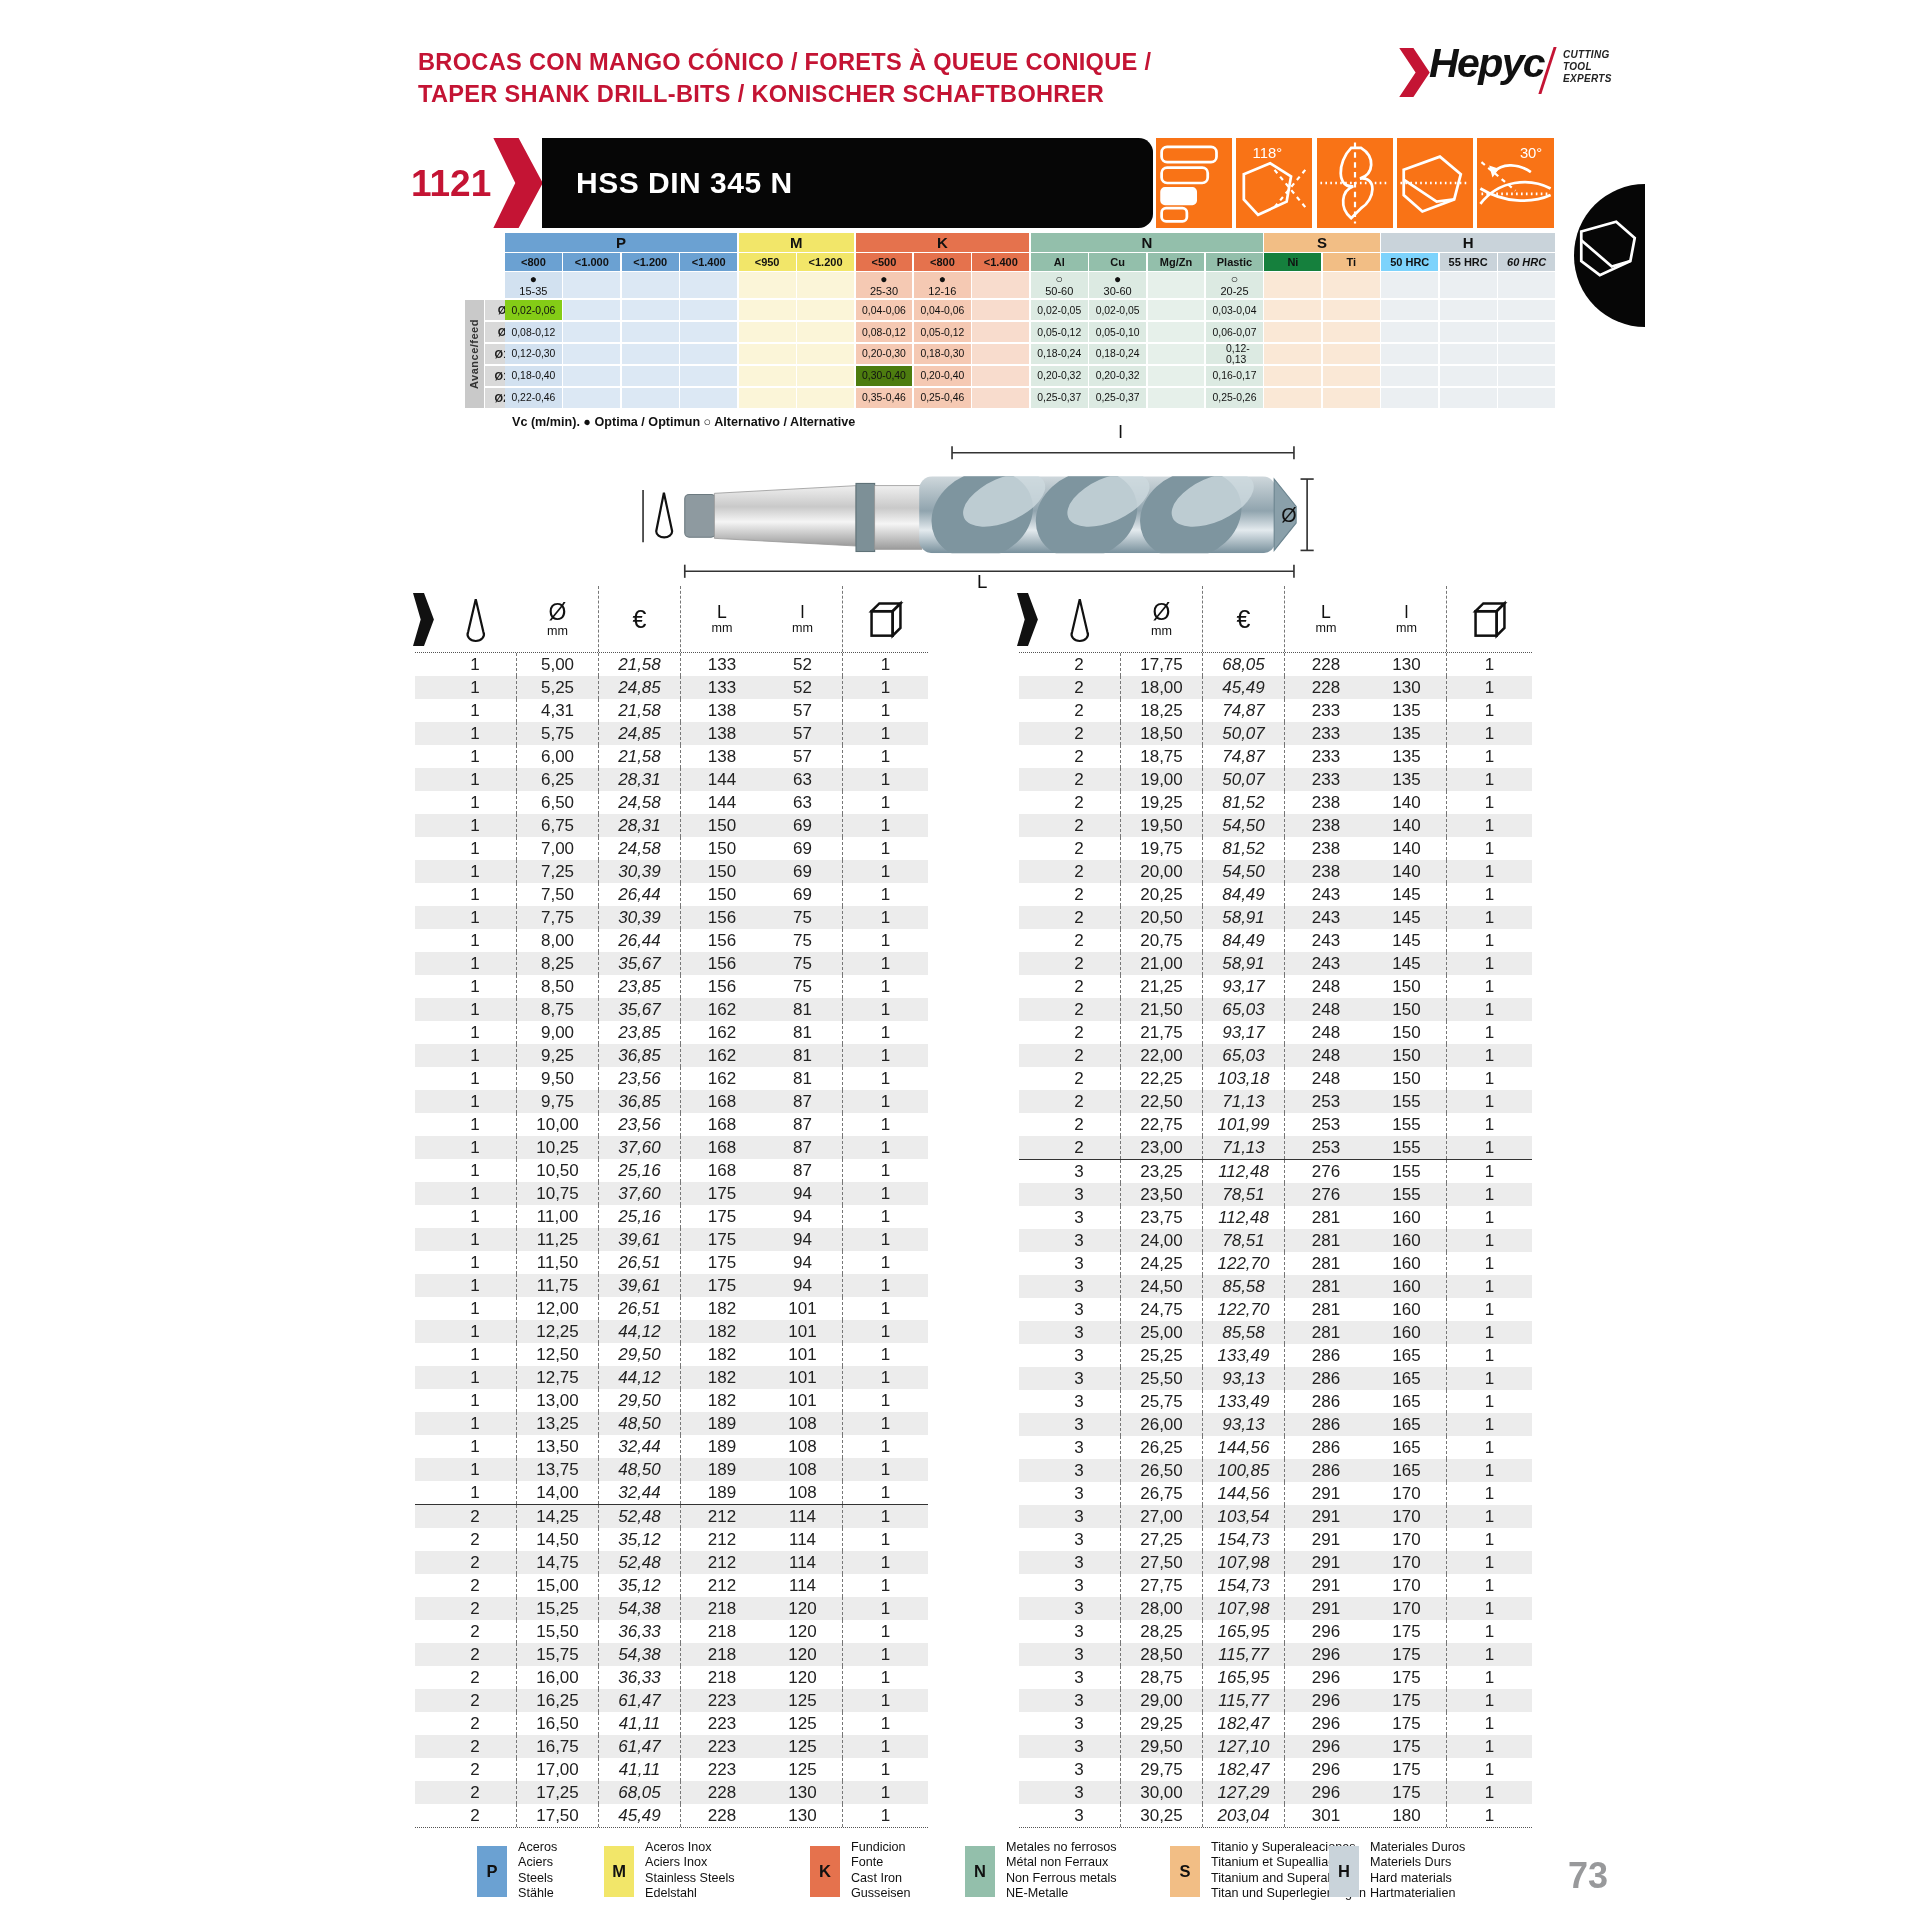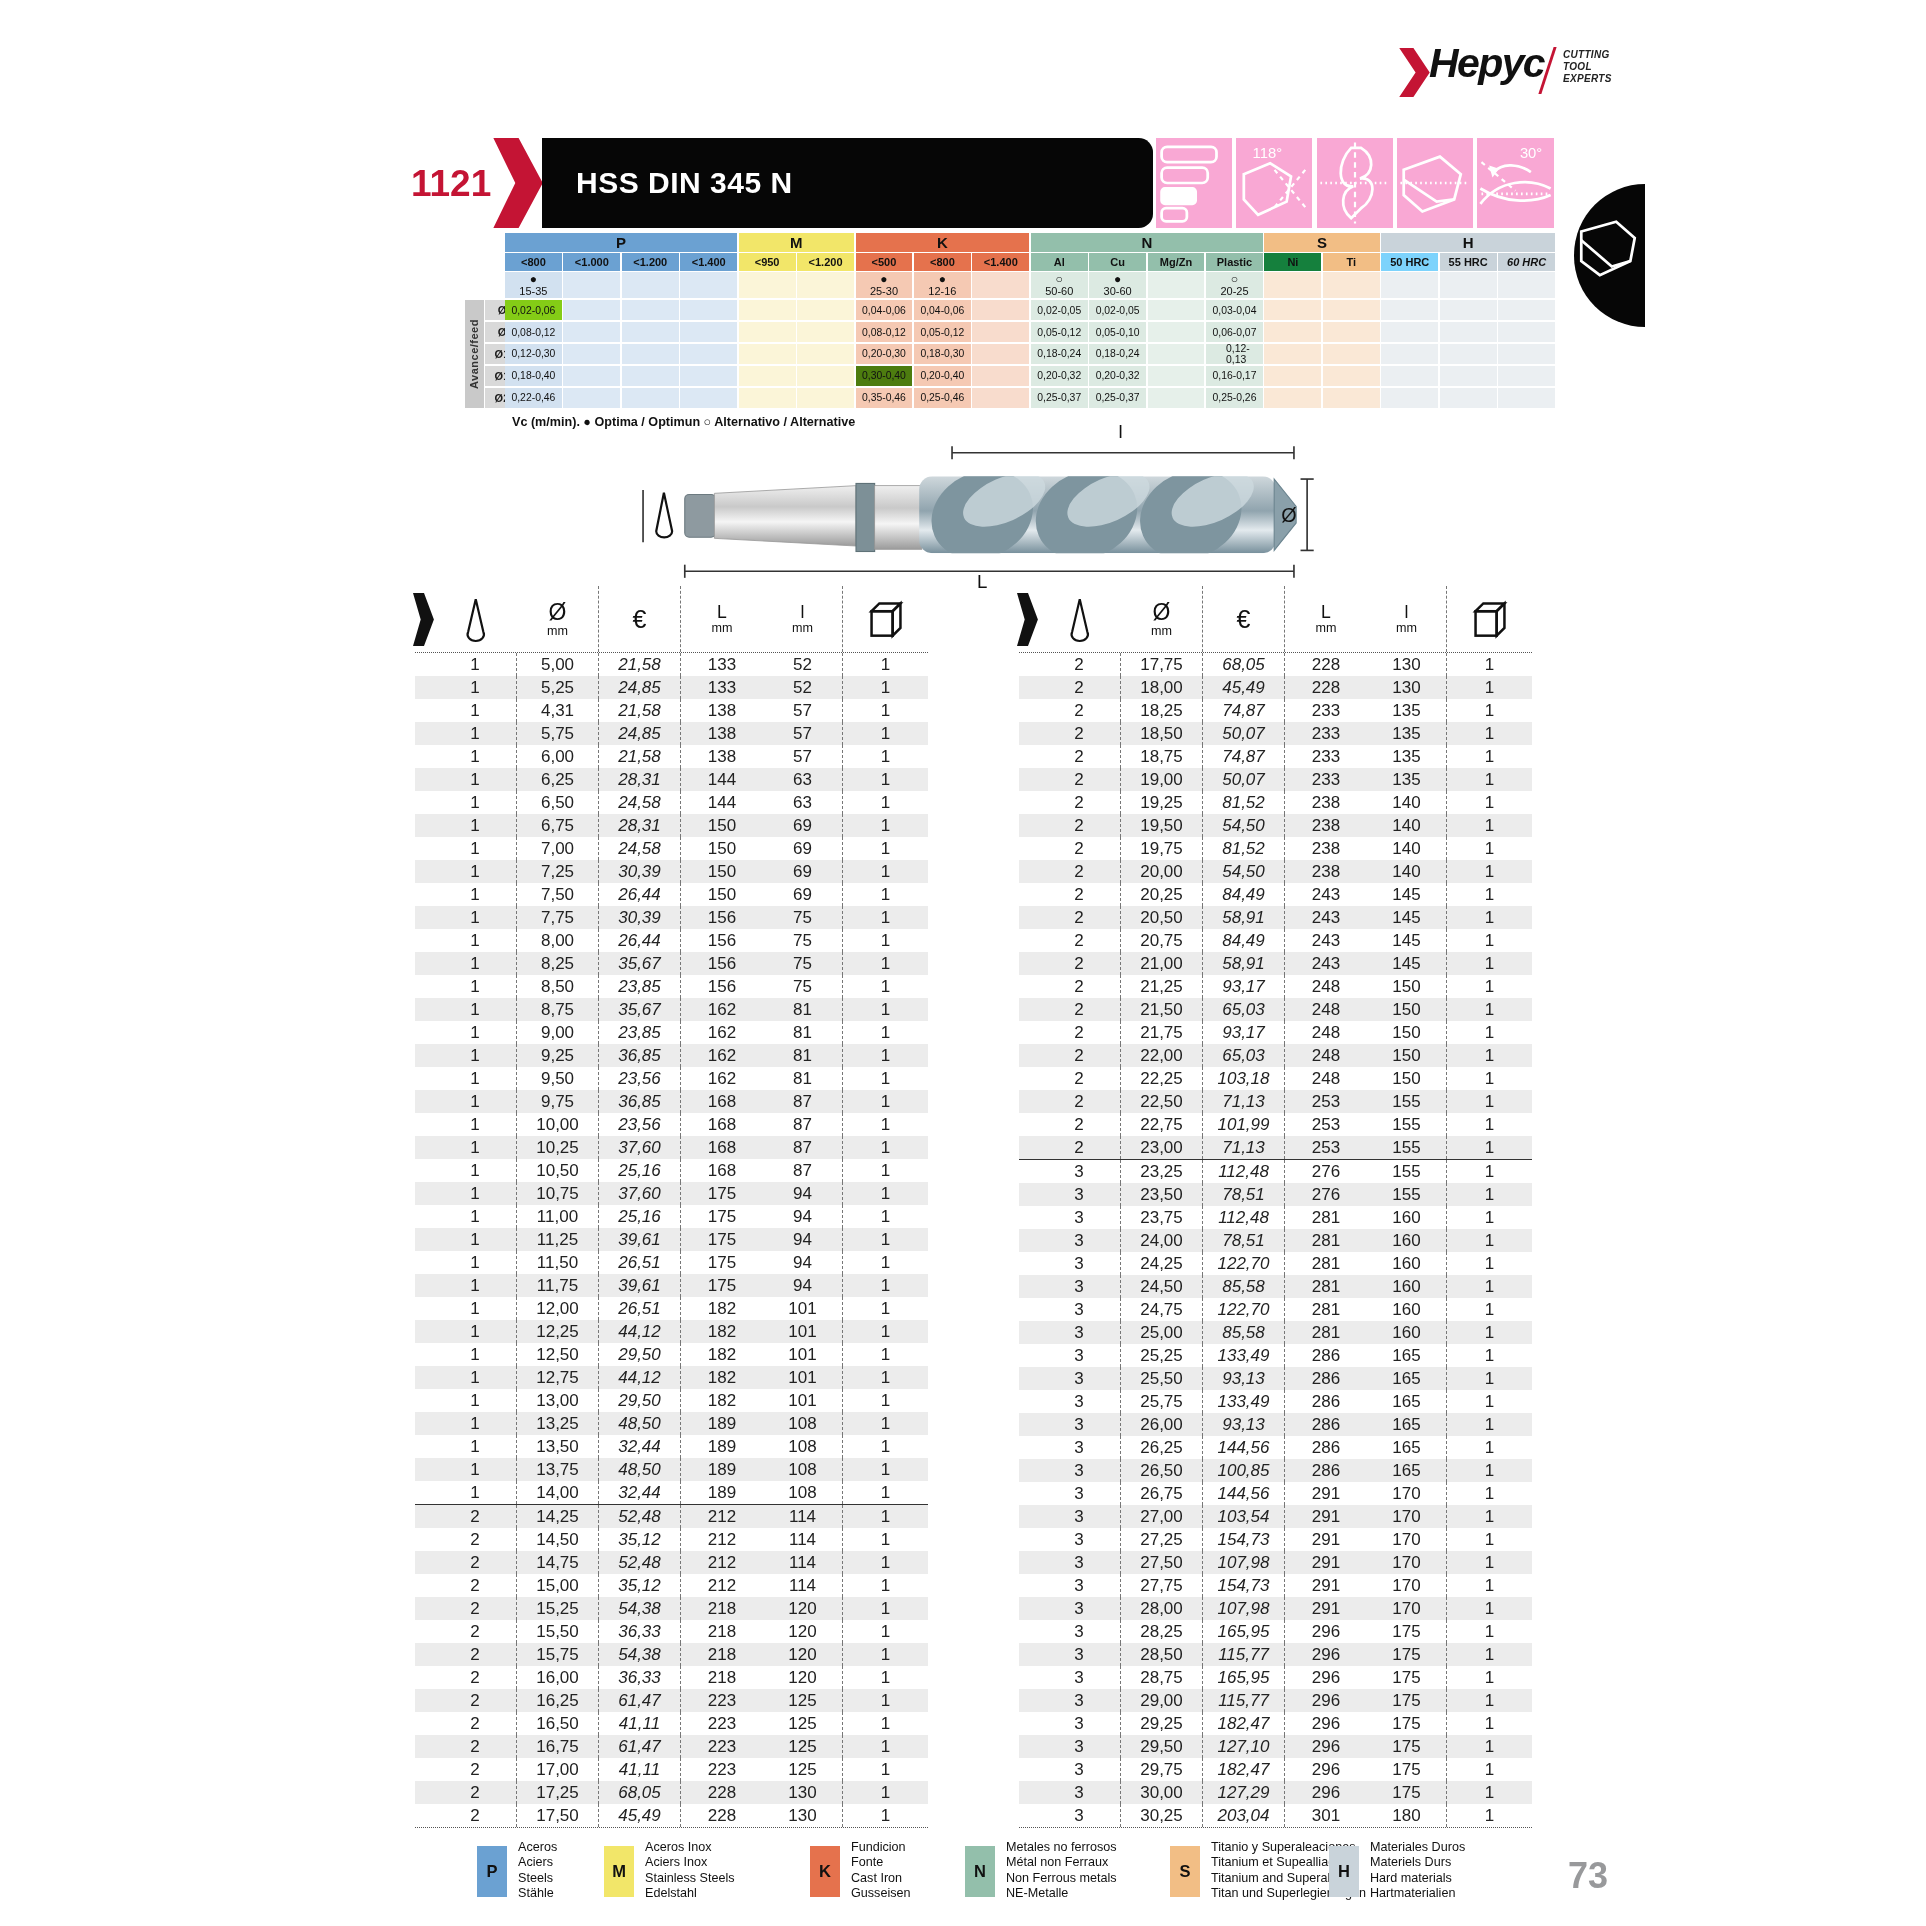--- a/index.html
+++ b/index.html
@@ -18,21 +18,21 @@
   .logo-slash{position:absolute;left:147px;top:6.6px;width:3.3px;height:47px;background:#c41434;transform:skewX(-18deg);}
   .logo-tag{position:absolute;left:164px;top:8.8px;font-size:10px;line-height:12px;font-weight:700;
     font-style:italic;color:#222;letter-spacing:0.3px;}
 
   
   .prod-code{position:absolute;left:411px;top:163px;font-size:37px;font-weight:bold;color:#c41434;}
   .prod-chevron{position:absolute;left:490px;top:138px;}
   .prod-bar{position:absolute;left:542px;top:138px;width:611px;height:90px;background:#060606;
     border-radius:0 14.3px 14.3px 0;color:#fff;font-size:30px;font-weight:bold;letter-spacing:0.5px;
     display:flex;align-items:center;padding-left:34px;box-sizing:border-box;}
-  .icon-box{position:absolute;top:138px;width:76px;height:90px;background:#f9a8d4;}
+  .icon-box{position:absolute;top:138px;width:76px;height:90px;background:#f97316;}
   .icon-box svg{width:100%;height:100%;}
   .icon-angle-label{fill:#fff;font-size:27px;font-family:"Liberation Sans",sans-serif;}
 
   
   .side-tab{position:absolute;left:1574px;top:184px;width:71px;height:143px;background:#060606;
     border-radius:71px 0 0 71px / 71px 0 0 71px;}
   .side-tab svg{position:absolute;left:4.4px;top:30px;}
 
   
   .param-grid{position:absolute;left:505px;top:233px;width:1050px;height:176px;display:grid;
@@ -84,20 +84,24 @@
     justify-content:center;font-weight:bold;font-size:16.5px;color:#111;}
   .legend-lines{position:absolute;left:41px;top:0;font-size:12.6px;line-height:15.4px;color:#111;white-space:nowrap;}
 
   .page-number{position:absolute;left:1568px;top:1855px;font-size:36px;font-weight:bold;color:#98999b;}
 </style>
 </head>
 <body>
 
 <div class="page">
 
+  <div class="doc-title">
+    <div>BROCAS CON MANGO CÓNICO / FORETS À QUEUE CONIQUE /</div>
+    <div>TAPER SHANK DRILL-BITS / KONISCHER SCHAFTBOHRER</div>
+  </div>
 
   <div class="logo">
     <svg class="logo-chevron" width="31" height="49" viewBox="0 0 56 90">
       <polygon points="0,0 26,0 56,45 26,90 0,90 30,45" fill="#c41434"></polygon>
     </svg>
     <span class="logo-word">Hepyc</span>
     <span class="logo-slash"></span>
     <div class="logo-tag">
       <div>CUTTING</div>
       <div>TOOL</div>

